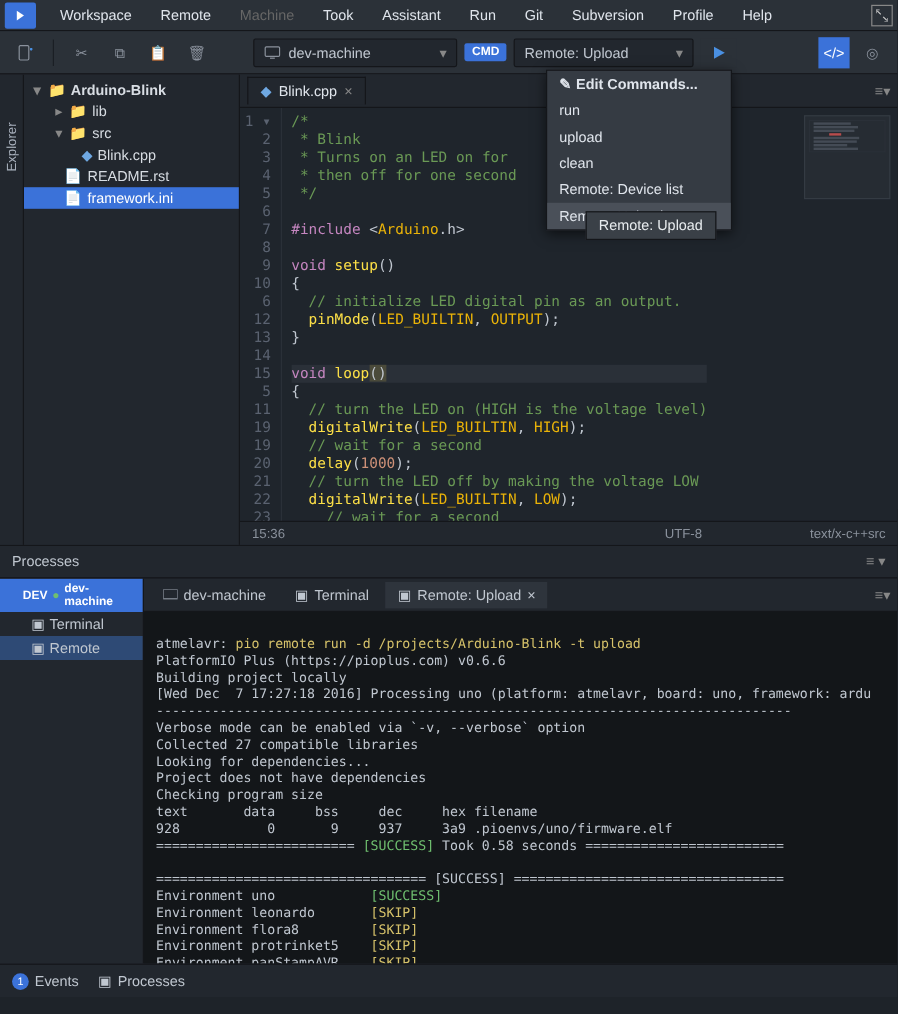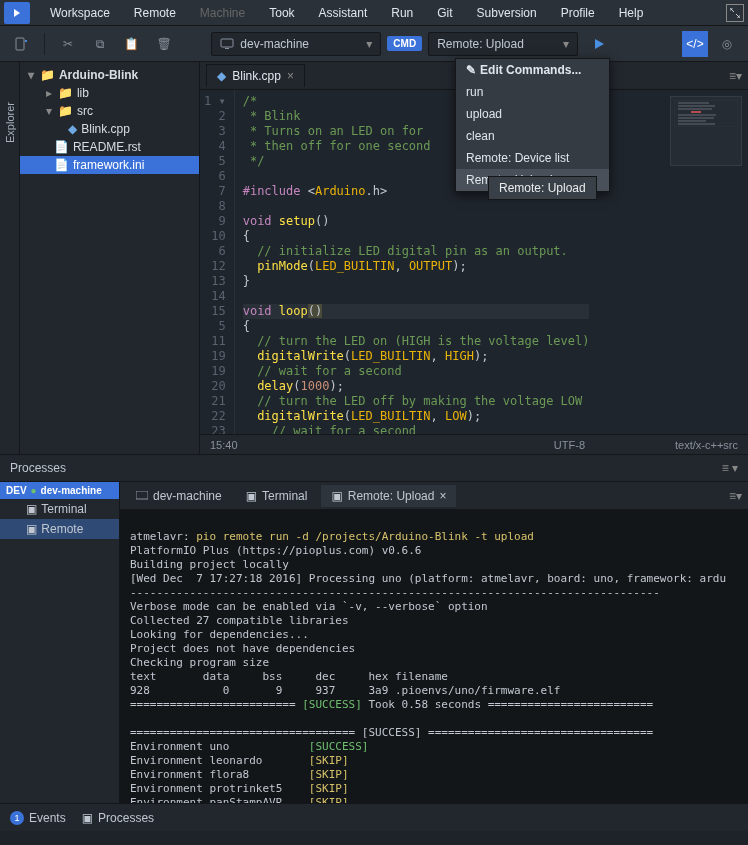--- a/index.html
+++ b/index.html
@@ -184,21 +184,21 @@
 .procs-header {
   padding:6px 10px; background:#22272e; border-bottom:1px solid #14161a;
   display:flex; align-items:center; justify-content:space-between;
 }
 .procs-body { display:flex; flex:1; overflow:hidden; }
 .proc-tree {
   width: 120px; background:#22272e; border-right:1px solid #14161a;
   overflow:hidden;
 }
 .proc-tree-hdr {
-  background:#3b72d9; color:#fff; padding:3px 6px; font-size:10px; font-weight:bold;
+  background:#3b72d9; color:#fff; padding:3px 19px; font-size:10px; font-weight:bold;
   display:flex; gap:4px; align-items:center;
 }
 .proc-tree-row { padding:3px 6px; display:flex; align-items:center; gap:4px; white-space:nowrap; overflow:hidden; }
 .proc-tree-row.sel-light { background:#2e4a75; }
 .console-wrap { flex:1; display:flex; flex-direction:column; background:#131619; }
 .console-tabs {
   display:flex; align-items:center; background:#22272e; height:28px;
   border-bottom:1px solid #14161a; gap:4px; padding:0 6px;
 }
 .ctab {
@@ -384,21 +384,21 @@
         <div class="mm-line" style="width:60%"></div>
         <div class="mm-line" style="width:55%"></div>
         <div class="mm-line red"></div>
         <div class="mm-line" style="width:62%"></div>
         <div class="mm-line" style="width:58%"></div>
         <div class="mm-line" style="width:45%"></div>
         <div class="mm-line" style="width:60%"></div>
       </div>
     </div>
     <div class="statusbar">
-      <span>15:40</span>
+      <span>15:36</span>
       <div class="spacer"></div>
       <span>UTF-8</span>
       <span>text/x-c++src</span>
     </div>
   </div>
 </div>
 
 <div class="procs">
   <div class="procs-header">
     <span>Processes</span>

